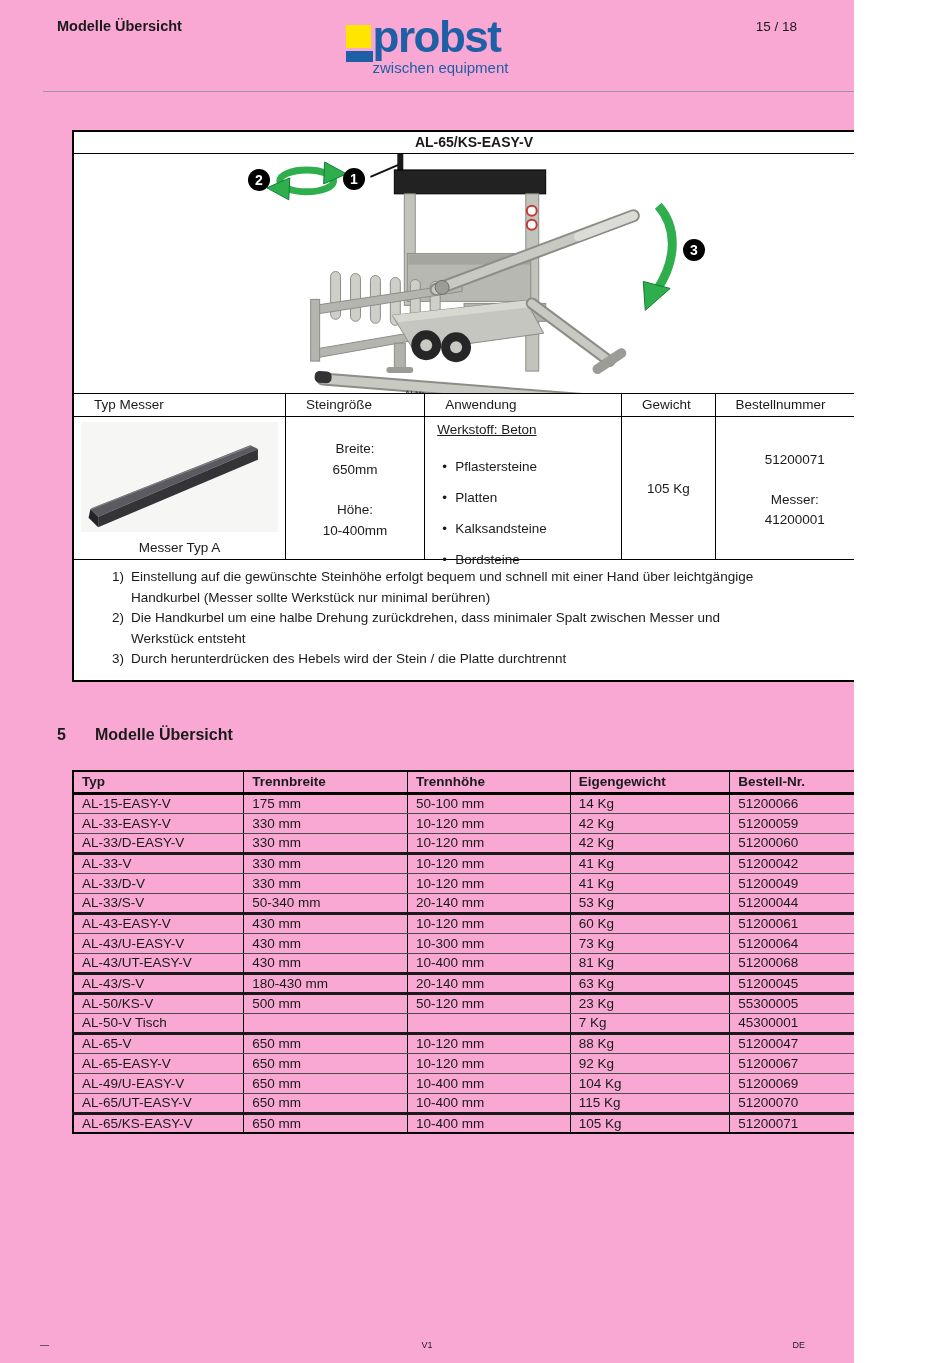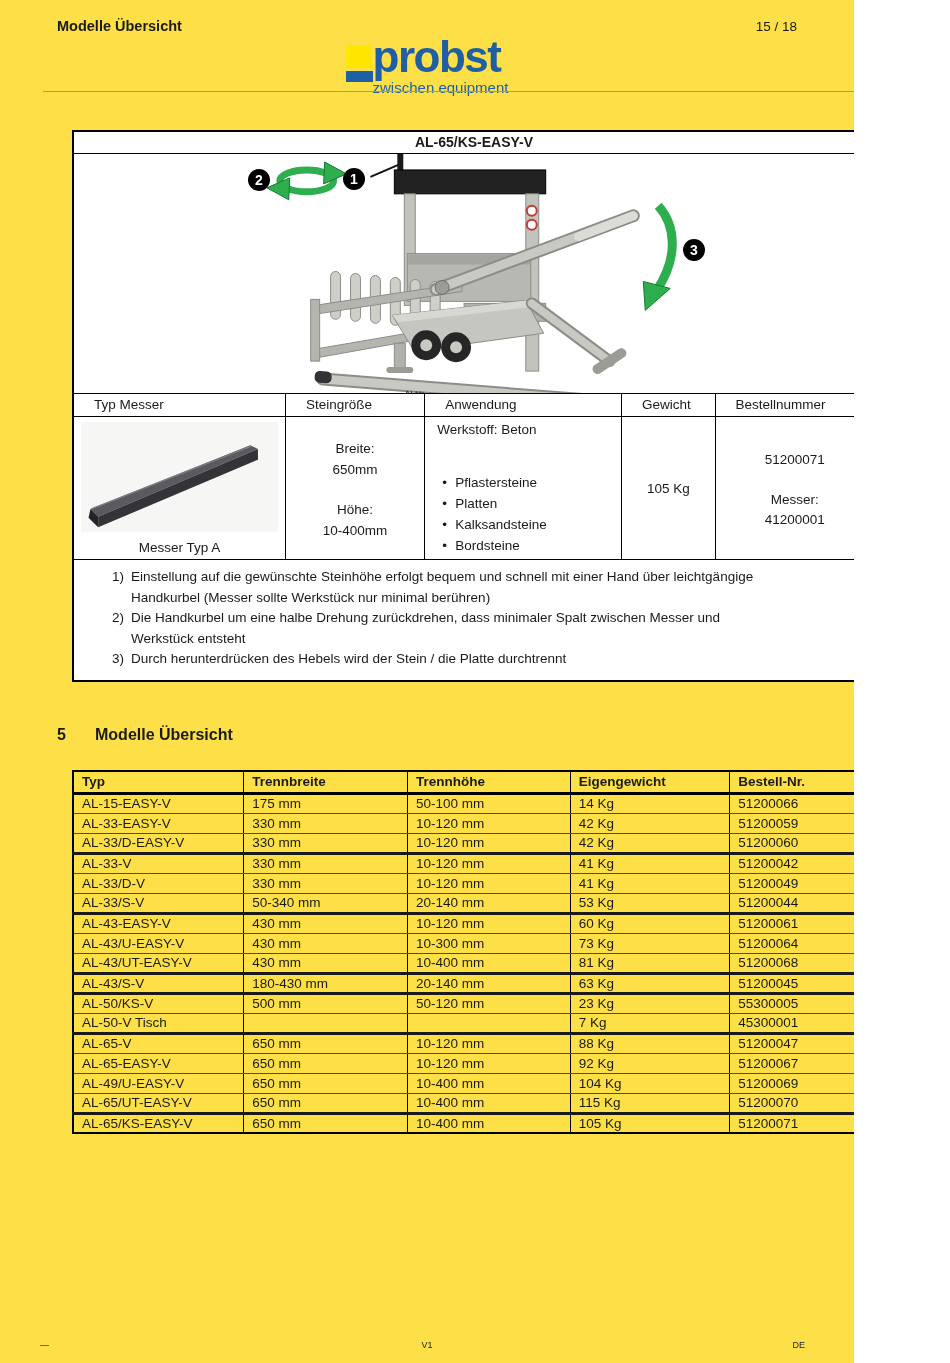--- a/index.html
+++ b/index.html
@@ -1,25 +1,25 @@
 <!DOCTYPE html>
 <html><head>
 <meta charset="utf-8">
 <style>
   * { margin:0; padding:0; box-sizing:border-box; }
   html,body { background:#ffffff; }
   .page {
-    position:relative; width:854px; height:1363px; background:#fde047;
+    position:relative; width:854px; height:1363px; background:#f9a8d4;
     font-family:"Liberation Sans", sans-serif; color:#1a1a1a; overflow:hidden;
   }
 
   
   .hdr-title { position:absolute; left:57px; top:18px; font-size:14.5px; font-weight:bold; }
   .hdr-page  { position:absolute; right:57px; top:19px; font-size:13.5px; }
-  .logo { position:absolute; left:0; right:0; top:36px; display:flex; justify-content:center; align-items:flex-start; }
+  .logo { position:absolute; left:0; right:0; top:16px; display:flex; justify-content:center; align-items:flex-start; }
   .logo-mark { display:flex; flex-direction:column; gap:3px; margin-top:9px; }
   .lm-yellow { width:25px; height:23px; background:#ffe600; }
   .lm-blue   { width:27px; height:11px; background:#1e5fa6; }
   .logo-word { font-size:44px; font-weight:bold; color:#1e5fa6; line-height:0.95; letter-spacing:-1.5px; }
   .logo-tag  { font-size:15px; color:#1e5fa6; text-align:center; margin-top:1px; }
   .hdr-rule  { position:absolute; left:43px; top:91px; width:864px; height:1px; background:#9a9a9a; }
 
   
   .t1 { position:absolute; left:72px; top:130px; width:804px; border:2px solid #000; font-size:13.5px; background:#fff; }
   .t1-title { height:22px; line-height:21px; text-align:center; font-weight:bold; font-size:14px; border-bottom:1.5px solid #000; }
@@ -43,22 +43,22 @@
   .t1-data .dc { height:142px; position:relative; }
 
   .knife-wrap { position:absolute; left:3px; top:3px; right:3px; height:116px; }
   .knife-wrap svg { width:100%; height:100%; }
   .knife-cap { position:absolute; left:0; right:0; bottom:4px; text-align:center; font-size:13.5px; }
 
   .size-cell { text-align:center; padding-top:22px; line-height:20.5px; }
   .size-gap { height:20px; }
 
   .anw-cell { padding:5px 6px 0 12px; }
-  .anw-intro { margin-bottom:35px; }
-  .bullet-item { padding-left:18px; line-height:21px; position:relative; }
+  .anw-intro { margin-bottom:19px;text-decoration:underline; }
+  .bullet-item { padding-left:18px; line-height:21px; position:relative;margin-top:10px; }
   .bullet-item::before { content:"•"; position:absolute; left:5px; }
 
   .gw-cell { display:flex; align-items:center; justify-content:center; }
 
   .best-cell { text-align:center; padding-top:33px; line-height:20.5px; }
   .best-gap { height:19px; }
 
   .t1-notes { padding:7px 20px 10px 38px; line-height:20.5px; min-height:114px; }
   .note { display:flex; }
   .note-num { width:19px; flex:0 0 19px; }

